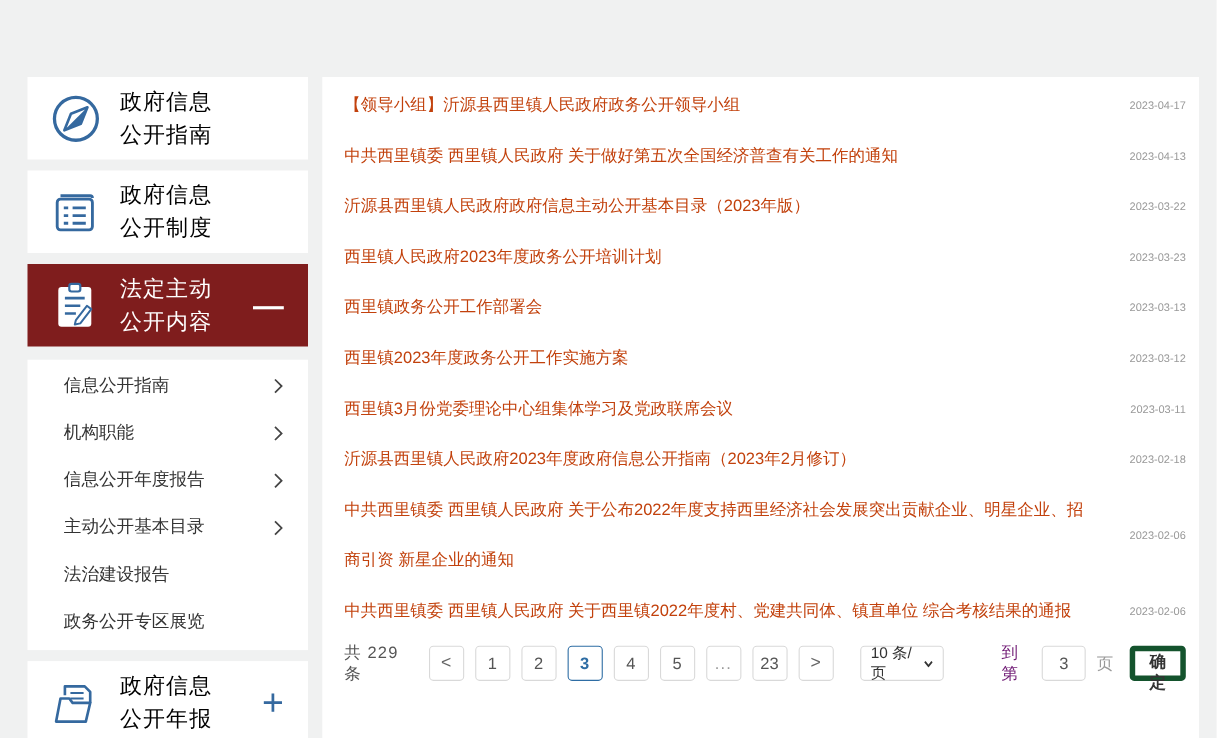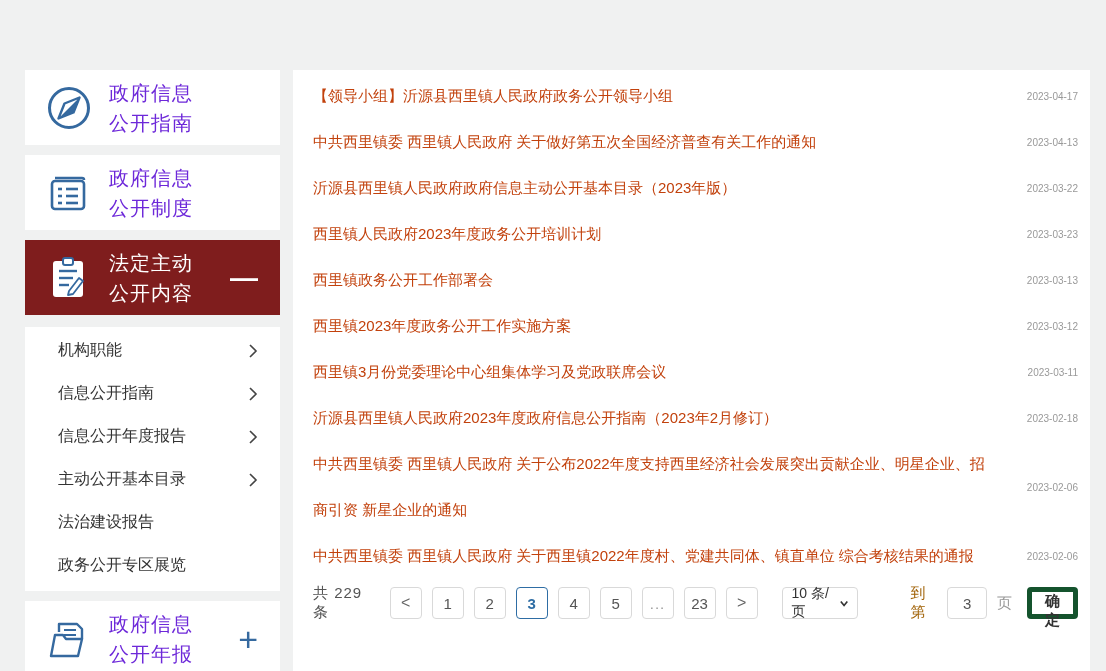--- a/index.html
+++ b/index.html
@@ -14,21 +14,21 @@
   
   .sidebar { position:absolute; left:25px; top:70px; width:255px; }
   .side-card {
     background:#ffffff; height:75px; margin-bottom:10px;
     display:flex; align-items:center; position:relative;
     cursor:pointer;
   }
   .side-card .icon { width:48px; height:48px; margin-left:20px; flex:0 0 48px; }
   .side-card .label {
     margin-left:16px; font-size:20px; line-height:30px;
-    color:#6d28d9; letter-spacing:1px;
+    color:#000000; letter-spacing:1px;
   }
   .side-card.active { background:#7f1d1d; margin-bottom:12px; }
   .side-card.active .label { color:#ffffff; }
   .toggle-glyph {
     position:absolute; right:22px; top:50%; transform:translateY(-50%);
     font-size:28px; font-weight:700; color:#ffffff; line-height:1;
   }
   .side-card .toggle-glyph.plus { color:#35699f; font-weight:400; font-size:34px; }
 
   .submenu { background:#ffffff; padding:2px 0 4px 0; margin-bottom:10px; }
@@ -60,21 +60,21 @@
   }
   .pg-btn.ellipsis { color:#999999; letter-spacing:1px; }
   .pg-btn.active { border-color:#2e6da4; color:#2e6da4; font-weight:700; }
   .pg-arrow { font-size:16px; color:#666666; }
   .page-size {
     height:32px; border:1px solid #d9d9d9; border-radius:4px; background:#fff;
     display:inline-flex; align-items:center; padding:0 9px; font-size:14px;
     color:#333333; margin-left:14px; cursor:pointer;
   }
   .page-size .caret { margin-left:7px; width:10px; height:7px; }
-  .goto-label { color:#a16207; font-size:15px; margin-left:52px; letter-spacing:1px; }
+  .goto-label { color:#701a75; font-size:15px; margin-left:52px; letter-spacing:1px; }
   .goto-input {
     width:40px; height:32px; border:1px solid #d9d9d9; border-radius:4px;
     text-align:center; font-size:15px; color:#555555; margin:0 10px;
     font-family:"Liberation Sans","DejaVu Sans",sans-serif;
   }
   .goto-unit { color:#999999; font-size:15px; letter-spacing:1px; }
   .confirm-btn {
     height:32px; min-width:46px; border:5px solid #14532d; border-radius:4px;
     background:#ffffff; font-size:15px; color:#333333; font-weight:700;
     margin-left:14px; cursor:pointer; padding:0 8px;
@@ -126,27 +126,27 @@
     </svg>
     <div class="label">
       <div>法定主动</div>
       <div>公开内容</div>
     </div>
     <span class="toggle-glyph">—</span>
   </div>
 
   <div class="submenu">
     <div class="submenu-item">
+      <span class="sm-label">信息公开指南</span>
+      <svg class="chev" viewBox="0 0 10 16">
+          <polyline points="2,2 8,8 2,14" fill="none" stroke="#444" stroke-width="1.6"></polyline>
+        </svg>
+    </div>
+    <div class="submenu-item">
       <span class="sm-label">机构职能</span>
-      <svg class="chev" viewBox="0 0 10 16">
-          <polyline points="2,2 8,8 2,14" fill="none" stroke="#444" stroke-width="1.6"></polyline>
-        </svg>
-    </div>
-    <div class="submenu-item">
-      <span class="sm-label">信息公开指南</span>
       <svg class="chev" viewBox="0 0 10 16">
           <polyline points="2,2 8,8 2,14" fill="none" stroke="#444" stroke-width="1.6"></polyline>
         </svg>
     </div>
     <div class="submenu-item">
       <span class="sm-label">信息公开年度报告</span>
       <svg class="chev" viewBox="0 0 10 16">
           <polyline points="2,2 8,8 2,14" fill="none" stroke="#444" stroke-width="1.6"></polyline>
         </svg>
     </div>

